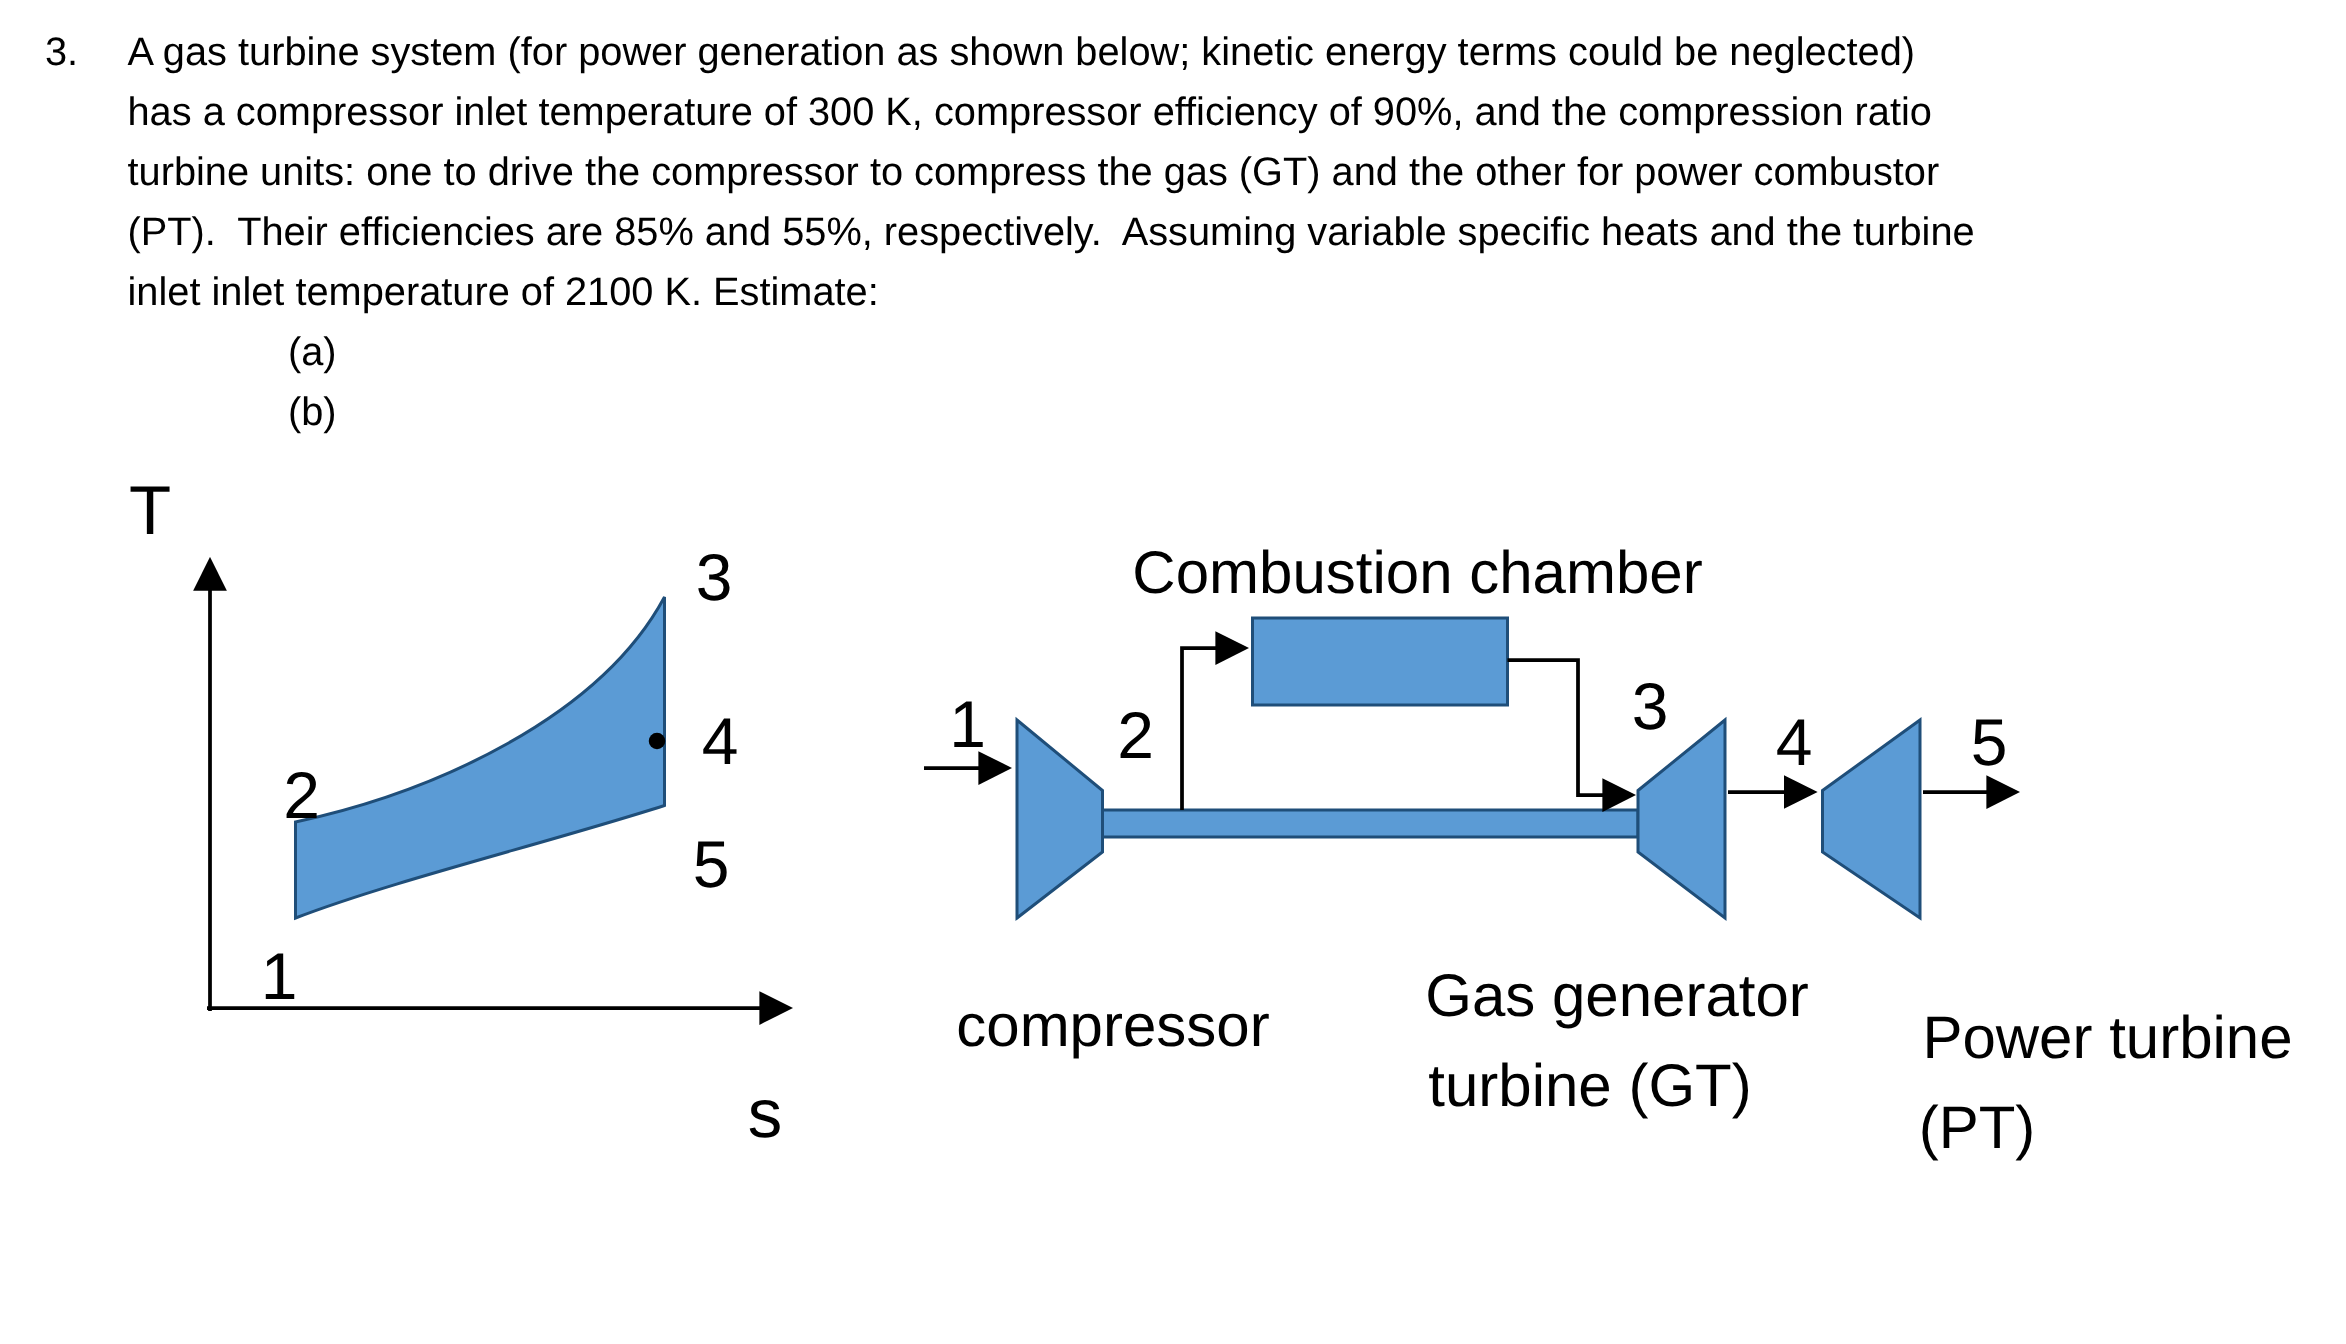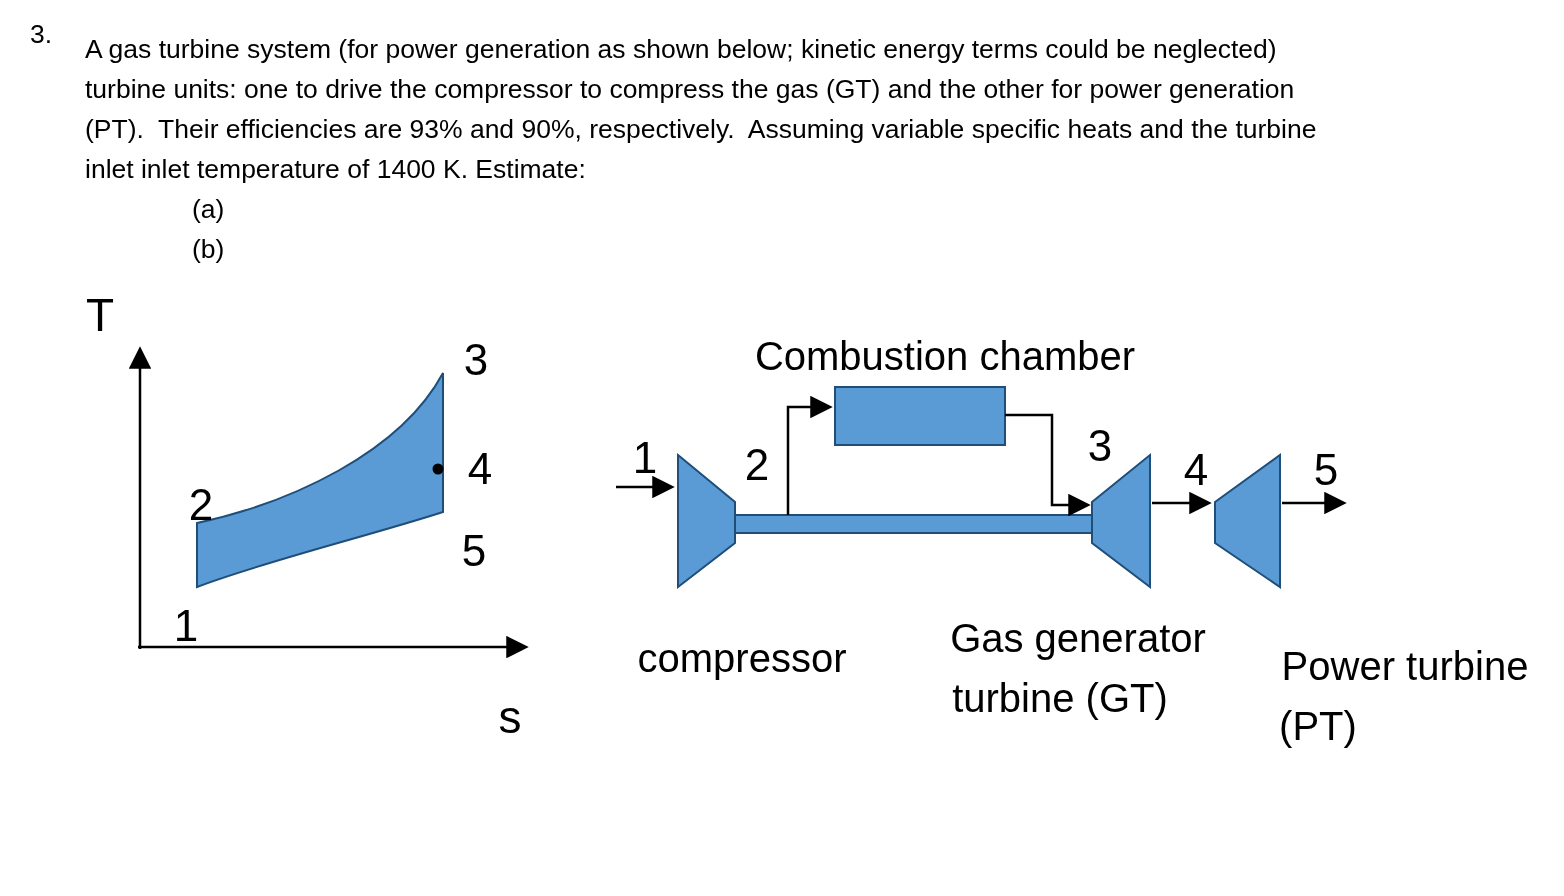--- a/index.html
+++ b/index.html
@@ -21,21 +21,21 @@
     overflow: hidden;
     background: var(--background);
   }
   .problem {
     padding: 14px 20px 0 30px;
     font-size: 26.5px;
     line-height: 40px;
   }
   .prow { display: flex; }
   .pnum { width: 55px; flex-shrink: 0; white-space: pre; }
-  .pbody { flex: 1; margin-top: 15px; }
+  .pbody { flex: 1; }
   .pline { white-space: pre; }
   .item { display: flex; margin-left: 107px; }
   .ilabel { width: 56px; flex-shrink: 0; white-space: pre; }
   .itext { white-space: pre; }
   .figure-wrap { margin-top: 6px; }
   svg { display: block; }
   svg text {
     font-family: "Liberation Sans", sans-serif;
     fill: var(--ink);
   }
@@ -49,23 +49,24 @@
 </head>
 <body>
 
 <div class="page">
 
   <div class="problem">
     <div class="prow">
       <div class="pnum">3.</div>
       <div class="pbody">
         <div class="pline">A gas turbine system (for power generation as shown below; kinetic energy terms could be neglected)</div>
-        <div class="pline">turbine units: one to drive the compressor to compress the gas (GT) and the other for power generation</div>
-        <div class="pline">(PT).  Their efficiencies are 93% and 90%, respectively.  Assuming variable specific heats and the turbine</div>
-        <div class="pline">inlet inlet temperature of 1400 K. Estimate:</div>
+        <div class="pline">has a compressor inlet temperature of 300 K, compressor efficiency of 90%, and the compression ratio</div>
+        <div class="pline">turbine units: one to drive the compressor to compress the gas (GT) and the other for power combustor</div>
+        <div class="pline">(PT).  Their efficiencies are 85% and 55%, respectively.  Assuming variable specific heats and the turbine</div>
+        <div class="pline">inlet inlet temperature of 2100 K. Estimate:</div>
         <div class="item">
           <div class="ilabel">(a)</div>
         </div>
         <div class="item">
           <div class="ilabel">(b)</div>
         </div>
       </div>
     </div>
   </div>
 

